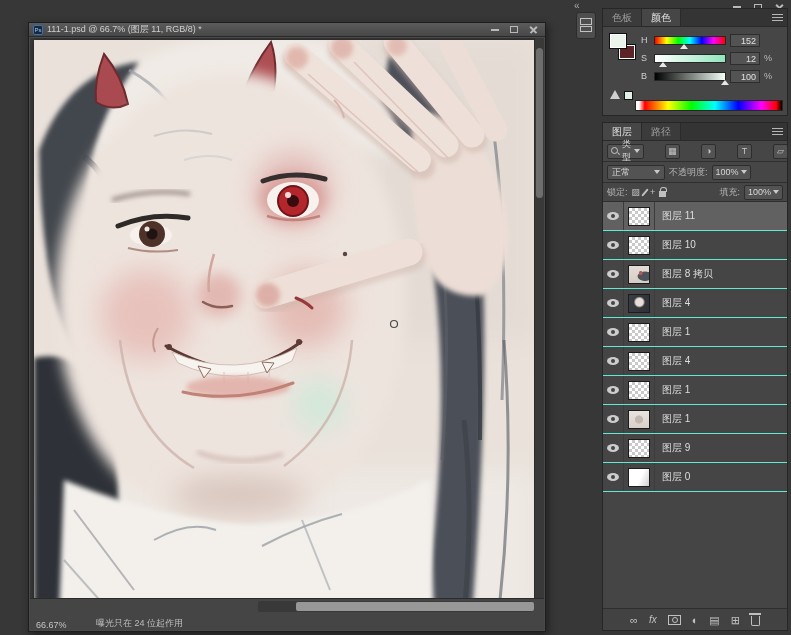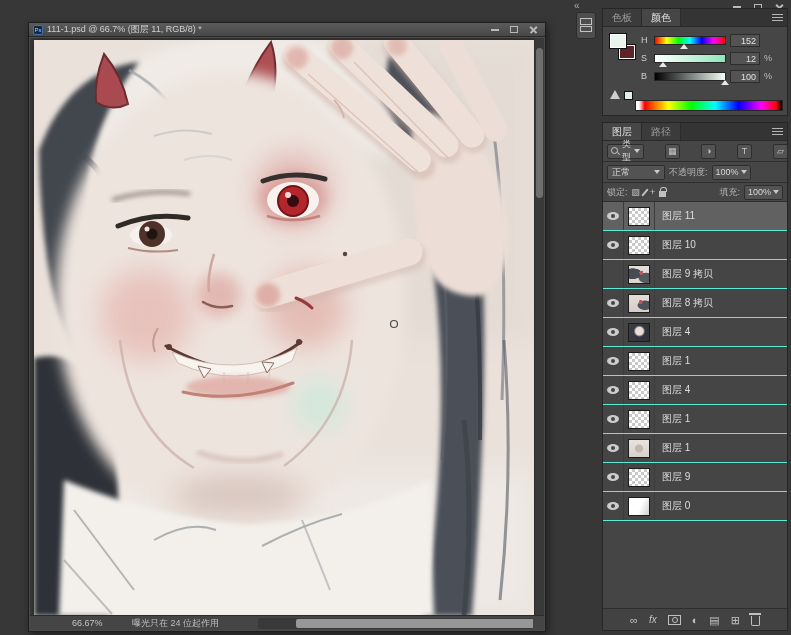--- a/index.html
+++ b/index.html
@@ -25,21 +25,21 @@
   .doc-window { position:absolute; left:28px; top:22px; width:518px; height:610px; background:#4a4a4a; border:1px solid #1e1e1e; box-shadow:2px 3px 8px rgba(0,0,0,.45); }
   .doc-titlebar { height:14px; background:linear-gradient(#5b5b5b,#474747); border-bottom:1px solid #2a2a2a; display:flex; align-items:center; gap:4px; padding:0 4px; cursor:default; }
   .ps-badge { width:10px; height:10px; background:#16293f; border:1px solid #3b71b4; color:#9cc6f0; font-size:6px; line-height:8px; text-align:center; border-radius:2px; flex:none; }
   .doc-title { font-size:9px; color:#cfcfcf; white-space:nowrap; overflow:hidden; flex:1; }
   .doc-controls { display:flex; gap:7px; align-items:center; padding-right:2px; }
   .doc-content { position:absolute; left:1px; right:1px; top:15px; bottom:16px; background:#3b3b3b; overflow:hidden; }
   .canvas-wrap { position:absolute; left:4px; top:2px; width:502px; height:576px; background:#e9e1da; box-shadow:0 0 6px rgba(0,0,0,.5); }
   .canvas-wrap svg { width:100%; height:100%; display:block; }
   .v-scrollbar { position:absolute; right:0; top:0; bottom:0; width:10px; background:#393939; border-left:1px solid #2c2c2c; }
   .v-thumb { position:absolute; left:1px; right:1px; top:10px; height:150px; background:#6e6e6e; border-radius:4px; }
-  .doc-statusbar { position:absolute; left:1px; right:1px; bottom:1px; height:15px; background:#454545; border-top:1px solid #2b2b2b; display:flex; align-items:center; font-size:9px; color:#c3c3c3;padding-left:36px; }
+  .doc-statusbar { position:absolute; left:1px; right:1px; bottom:1px; height:32px; background:#454545; border-top:1px solid #2b2b2b; display:flex; align-items:flex-end; font-size:9px; color:#c3c3c3; }
   .zoom-field { padding:0 6px; min-width:52px; }
   .status-hint { padding-left:14px; color:#bdbdbd; white-space:nowrap; }
   .h-scrollbar { position:absolute; left:228px; right:12px; top:2px; height:11px; background:#393939; border-radius:2px; }
   .h-thumb { position:absolute; left:38px; width:238px; top:1px; bottom:1px; background:#979797; border-radius:2px; }
   .corner-grip { position:absolute; right:0; bottom:0; width:11px; height:13px; background:#454545; }
 
   
   .panel { position:absolute; left:602px; width:186px; background:#464646; border:1px solid #262626; }
   .panel-tabs { height:18px; background:#343434; border-bottom:1px solid #2a2a2a; display:flex; align-items:stretch; }
   .ptab { padding:0 9px; font-size:10px; line-height:18px; background:#3b3b3b; color:#9f9f9f; border-right:1px solid #2a2a2a; cursor:pointer; }
@@ -389,29 +389,20 @@
     <span class="eye-cell">
           <span class="eye"></span>
         </span>
     <span class="thumb-cell">
           <span class="thumb thumb-checker"></span>
         </span>
     <span class="name-cell">图层 10</span>
   </div>
       <div class="layer-row">
     <span class="eye-cell">
-          <span class="eye eye-off"></span>
-        </span>
-    <span class="thumb-cell">
-          <span class="thumb thumb-art1"></span>
-        </span>
-    <span class="name-cell">图层 9 拷贝</span>
-  </div>
-      <div class="layer-row">
-    <span class="eye-cell">
           <span class="eye"></span>
         </span>
     <span class="thumb-cell">
           <span class="thumb thumb-art3"></span>
         </span>
     <span class="name-cell">图层 8 拷贝</span>
   </div>
       <div class="layer-row">
     <span class="eye-cell">
           <span class="eye"></span>

